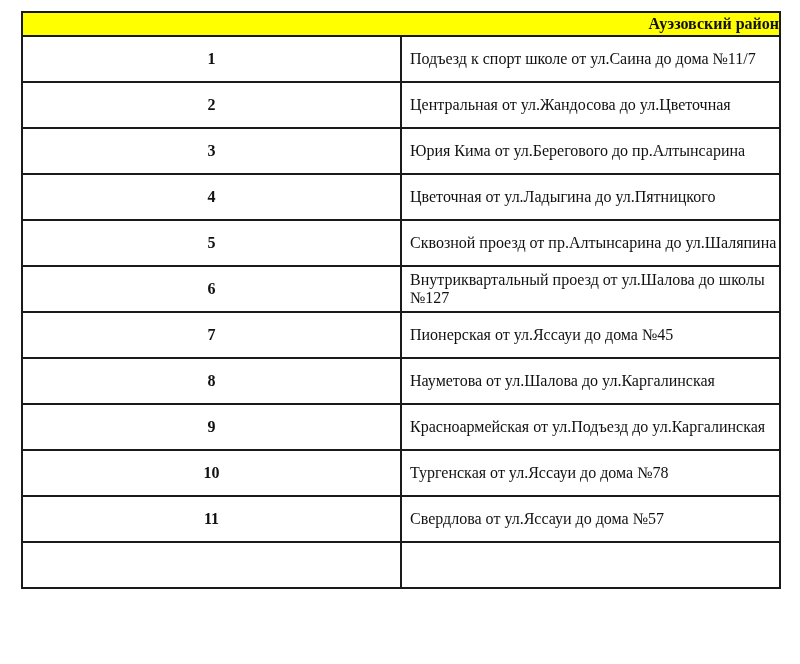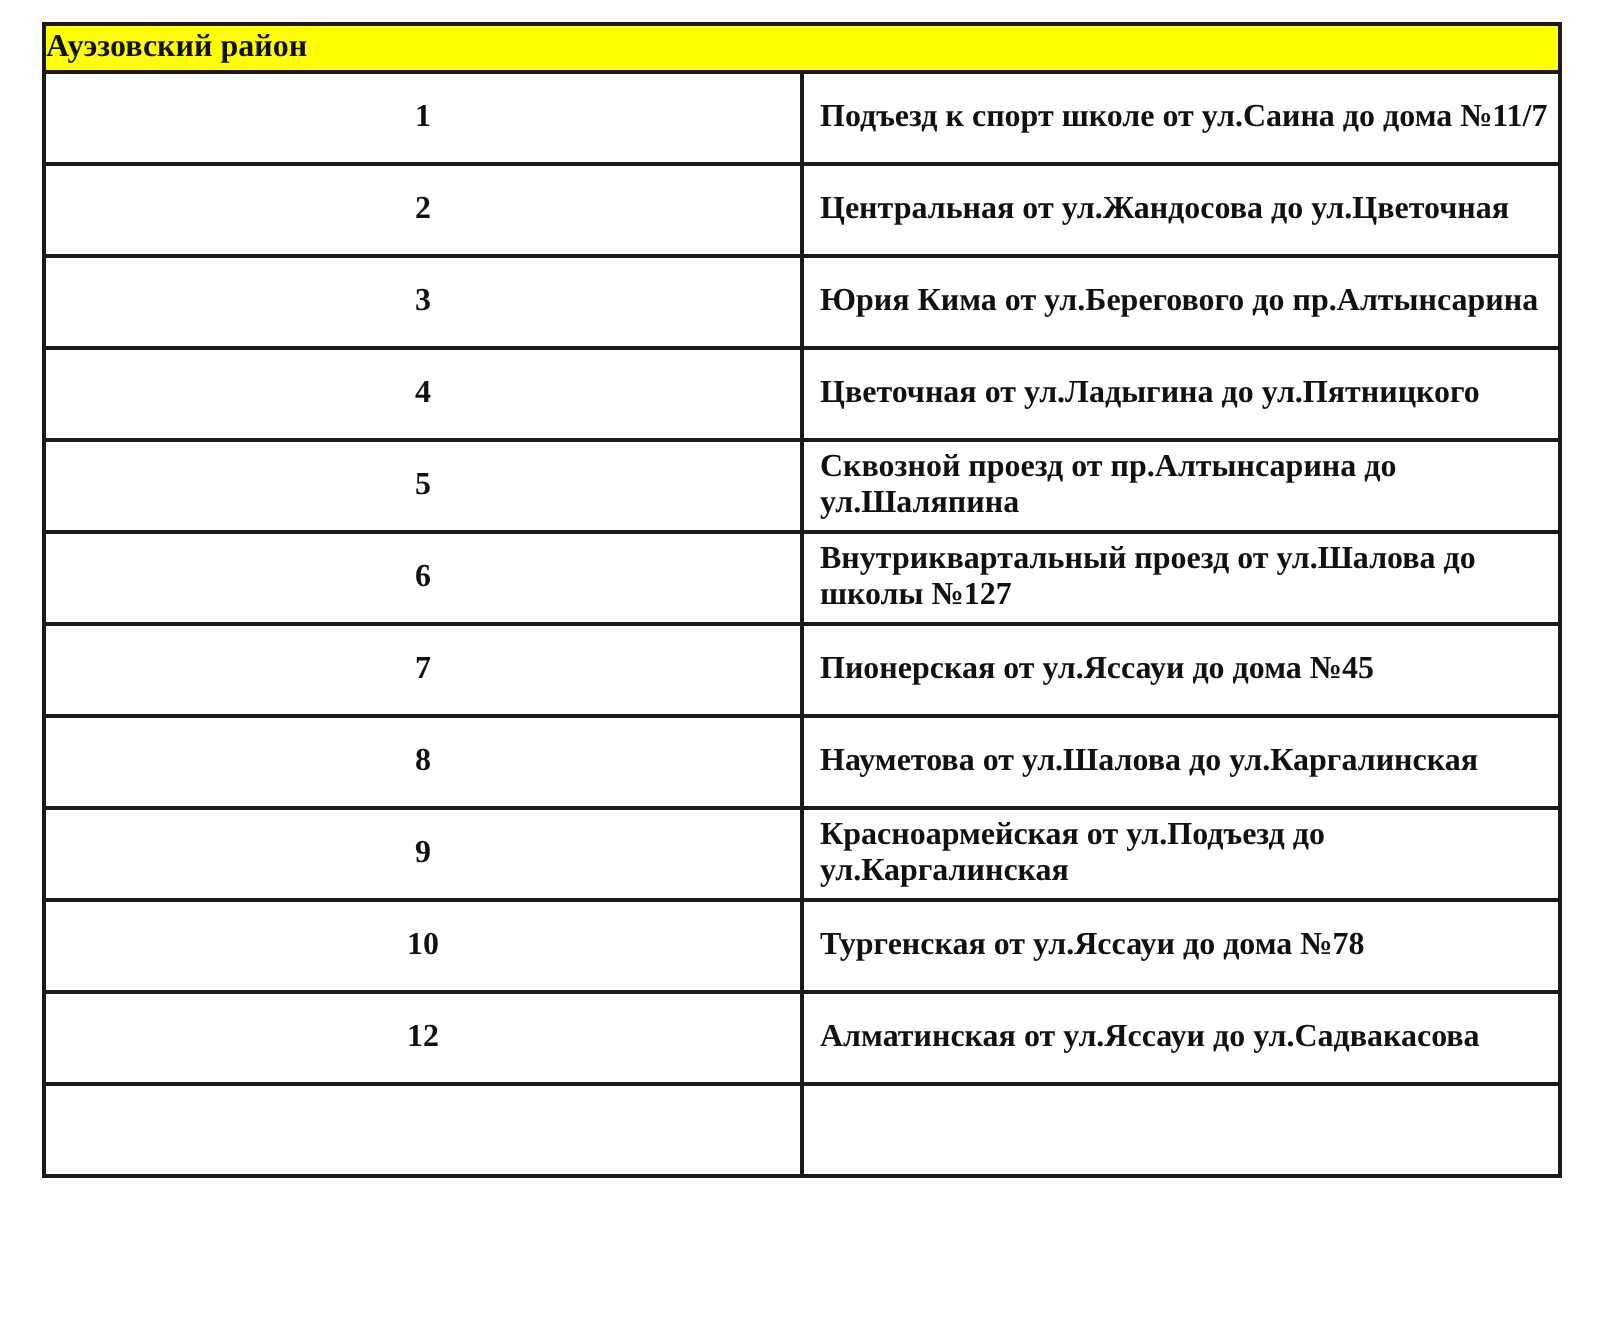--- a/index.html
+++ b/index.html
@@ -22,31 +22,30 @@
       table-layout: fixed;
       font-family: "Liberation Serif", "DejaVu Serif", serif;
       color: #111111;
     }
     th.district {
       background: #ffff00;
       border: 2px solid #1a1a1a;
       height: 22px;
       font-size: 16px;
       font-weight: bold;
-      text-align: left;
+      text-align: right;
       padding: 0;
       line-height: 22px;
     }
     td {
       border: 2px solid #1a1a1a;
       height: 44px;
       padding: 0;
       font-size: 16px;
       vertical-align: middle;
-      font-weight: bold;
     }
     td.num {
       width: 61px;
       text-align: center;
       font-weight: bold;
     }
     td.desc {
       padding-left: 8px;
       text-align: left;
     }
@@ -96,22 +95,22 @@
       </tr>
       <tr>
         <td class="num">9</td>
         <td class="desc">Красноармейская от ул.Подъезд до ул.Каргалинская</td>
       </tr>
       <tr>
         <td class="num">10</td>
         <td class="desc">Тургенская от ул.Яссауи до дома №78</td>
       </tr>
       <tr>
-        <td class="num">12</td>
-        <td class="desc">Алматинская от ул.Яссауи до ул.Садвакасова</td>
+        <td class="num">11</td>
+        <td class="desc">Свердлова от ул.Яссауи до дома №57</td>
       </tr>
       <tr>
         <td class="num"></td>
         <td class="desc"></td>
       </tr>
     </tbody>
   </table>
 </div>
 
 </body></html>

